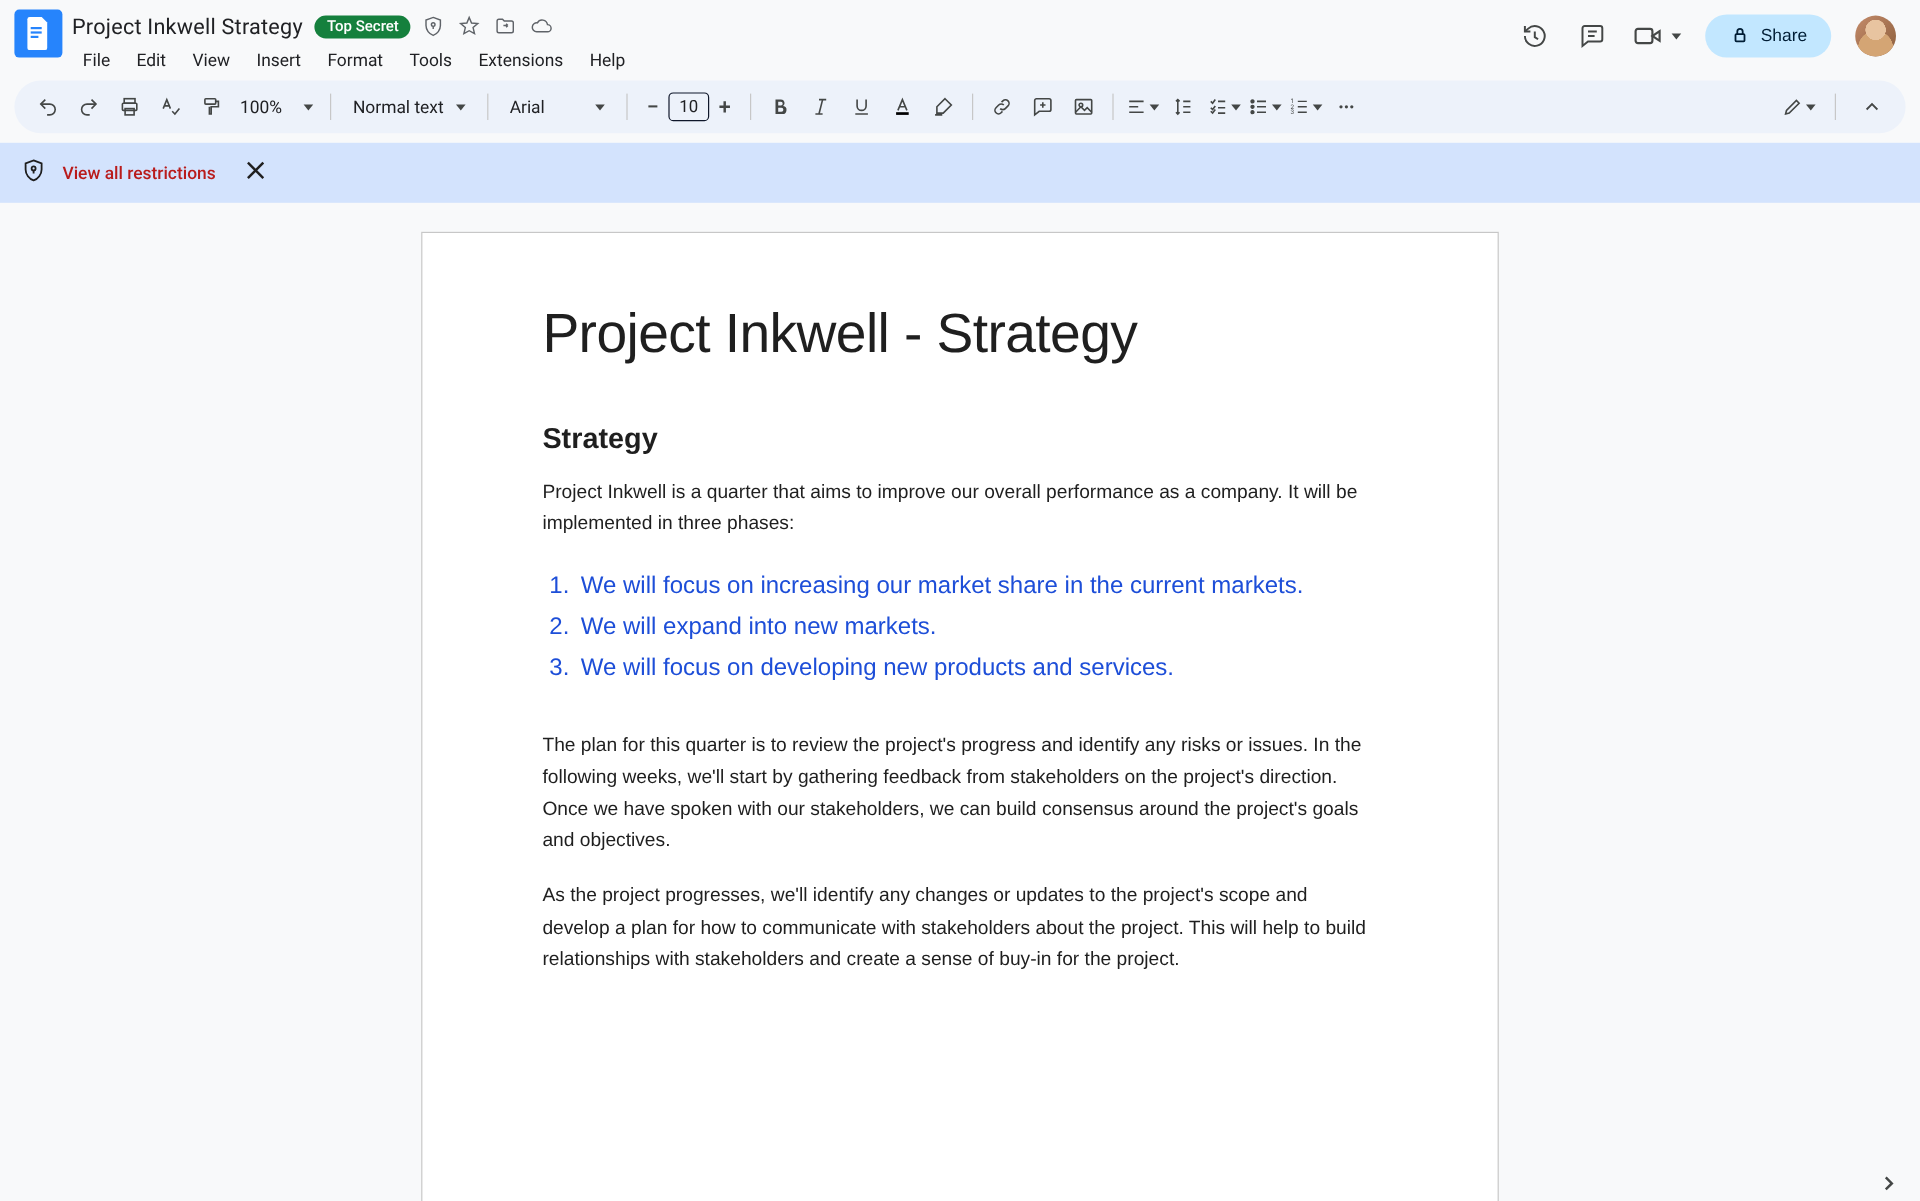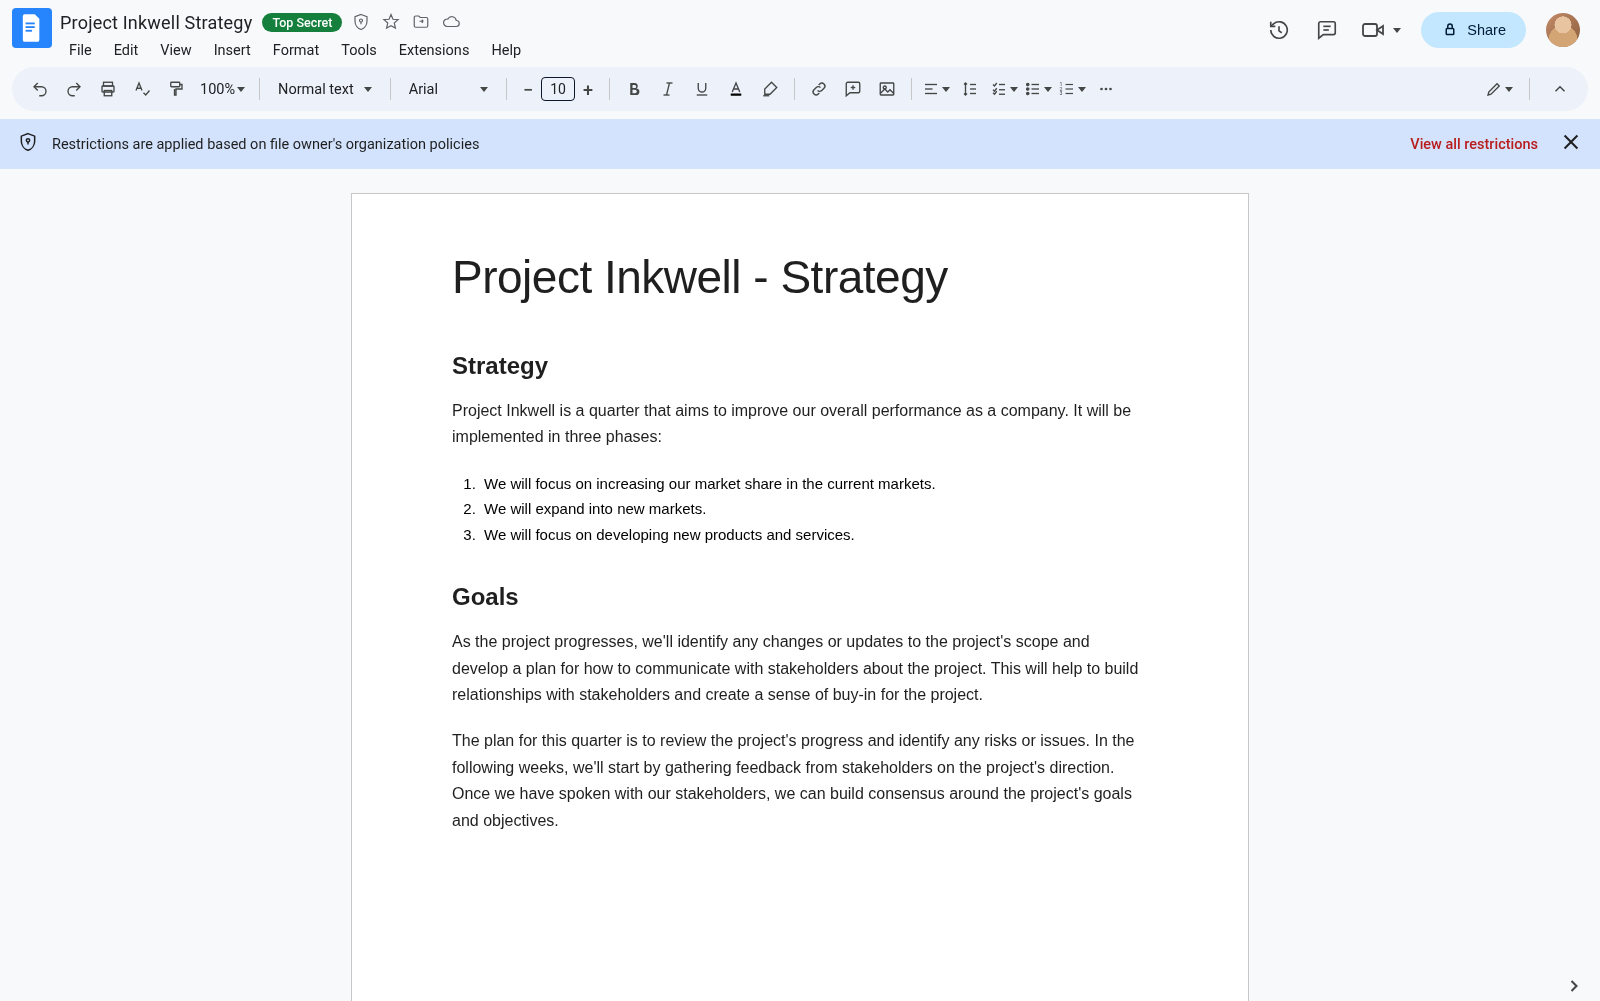--- a/index.html
+++ b/index.html
@@ -52,21 +52,21 @@
   .avatar::after{content:'';position:absolute;inset:0;background:radial-gradient(circle at 50% 35%, #e8c4a0 30%, transparent 31%), radial-gradient(circle at 50% 80%, #d4a574 45%, transparent 46%);}
 
   .toolbar-wrap { padding:4px 12px 0 12px; }
   .toolbar {
     background:#edf2fa; border-radius:40px; padding:4px 12px;
     display:flex; align-items:center; gap:2px; height:44px;
   }
   .tbtn { width:32px; height:32px; display:flex; align-items:center; justify-content:center; color:#444746; cursor:pointer; border-radius:4px; }
   .tbtn svg { width:18px; height:18px; }
   .sep { width:1px; height:22px; background:#c7c7c7; margin:0 6px; }
-  .zoom { display:flex; align-items:center; gap:0; padding:0 6px; }
+  .zoom { display:flex; align-items:center; gap:16px; padding:0 6px; }
   .zoom-text { font-size:14.5px; color:#202124; }
   .dropdown-sm { width:0;height:0;border-left:4px solid transparent;border-right:4px solid transparent;border-top:5px solid #444746; margin-left:4px;}
   .style-select { display:flex; align-items:center; gap:8px; padding:0 10px; cursor:pointer;}
   .style-select .label{ font-size:14.5px; color:#202124;}
   .font-select { display:flex; align-items:center; gap:40px; padding:0 10px; cursor:pointer;}
   .font-select .label{ font-size:14.5px; color:#202124;}
   .fontsize { display:flex; align-items:center; }
   .fontsize .minus,.fontsize .plus{ width:26px; height:26px; display:flex;align-items:center;justify-content:center;color:#444746;cursor:pointer;font-size:18px;font-weight:500;}
   .fontsize .box { width:34px; height:24px; border:1px solid #0f172a; border-radius:4px; display:flex;align-items:center;justify-content:center;font-size:14px;color:#202124;}
   .combo { display:flex; align-items:center; }
@@ -91,21 +91,21 @@
   }
   .page {
     width:898px; background:#fff; border:1px solid #c7c7c7;
     margin:24px auto 60px auto; padding:56px 100px 80px 100px;
     min-height:1000px;
   }
   .doc-h1 { font-size:46px; font-weight:400; color:#1f1f1f; margin-bottom:48px; letter-spacing:-0.5px; font-family:Arial,sans-serif;}
   .doc-h2 { font-size:24px; font-weight:600; color:#1f1f1f; margin-bottom:18px; font-family:Arial,sans-serif;}
   .doc-p { font-size:16px; line-height:1.65; color:#1f1f1f; margin-bottom:20px; font-family:Arial,sans-serif;}
   .doc-ol { padding-left:28px; margin-bottom:36px; font-family:Arial,sans-serif;}
-  .doc-ol li { font-size:15px; line-height:1.7; color:#000000; padding-left:4px;}
+  .doc-ol li { font-size:20px; line-height:1.7; color:#1d4ed8; padding-left:4px;}
 
   .explore-fab {
     position:absolute; right:10px; bottom:10px; width:32px; height:32px;
     display:flex;align-items:center;justify-content:center;color:#444746;cursor:pointer;
   }
 </style>
 </head>
 <body>
 
 <div class="topbar">
@@ -370,40 +370,38 @@
     </div>
   </div>
 </div>
 
 <div class="info-banner">
   <span class="shield-ic"><svg viewBox="0 0 24 24" fill="none" stroke="currentColor" stroke-width="1.8">
         <path d="M12 2l8 3v6c0 5-3.5 9.5-8 11-4.5-1.5-8-6-8-11V5l8-3z"></path>
         <circle cx="12" cy="10" r="2"></circle>
         <path d="M12 12v3"></path>
       </svg></span>
-  <span class="msg">Restrictions are applied based on file owner's organization policies</span>
   <span class="view-link">View all restrictions</span>
   <span class="close-x"><svg viewBox="0 0 24 24" width="22" height="22" fill="none" stroke="currentColor" stroke-width="2.2">
         <line x1="5" y1="5" x2="19" y2="19"></line>
         <line x1="19" y1="5" x2="5" y2="19"></line>
       </svg></span>
 </div>
 
 <div class="canvas-area">
   <div class="page">
     <h1 class="doc-h1">Project Inkwell - Strategy</h1>
     <h2 class="doc-h2">Strategy</h2>
     <p class="doc-p">Project Inkwell is a quarter that aims to improve our overall performance as a company. It will be implemented in three phases:</p>
     <ol class="doc-ol">
       <li>We will focus on increasing our market share in the current markets.</li>
       <li>We will expand into new markets.</li>
       <li>We will focus on developing new products and services.</li>
     </ol>
-    <h2 class="doc-h2">Goals</h2>
+    <p class="doc-p">The plan for this quarter is to review the project's progress and identify any risks or issues. In the following weeks, we'll start by gathering feedback from stakeholders on the project's direction. Once we have spoken with our stakeholders, we can build consensus around the project's goals and objectives.</p>
     <p class="doc-p">As the project progresses, we'll identify any changes or updates to the project's scope and develop a plan for how to communicate with stakeholders about the project. This will help to build relationships with stakeholders and create a sense of buy-in for the project.</p>
-    <p class="doc-p">The plan for this quarter is to review the project's progress and identify any risks or issues. In the following weeks, we'll start by gathering feedback from stakeholders on the project's direction. Once we have spoken with our stakeholders, we can build consensus around the project's goals and objectives.</p>
   </div>
   <span class="explore-fab">
       <svg viewBox="0 0 24 24" width="20" height="20" fill="none" stroke="currentColor" stroke-width="2.5">
         <path d="M9 6l6 6-6 6"></path>
       </svg>
     </span>
 </div>
 
 </body></html>

